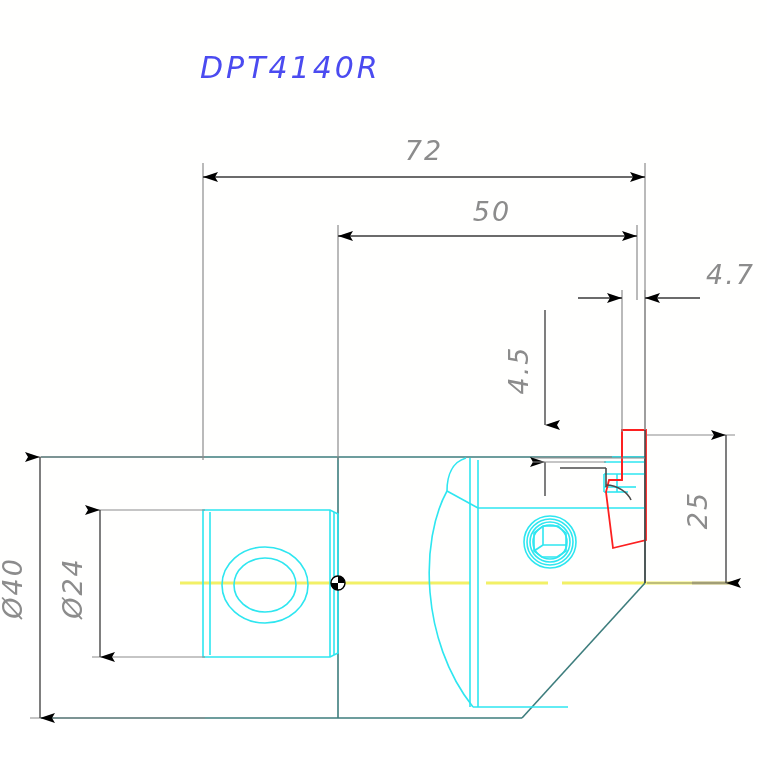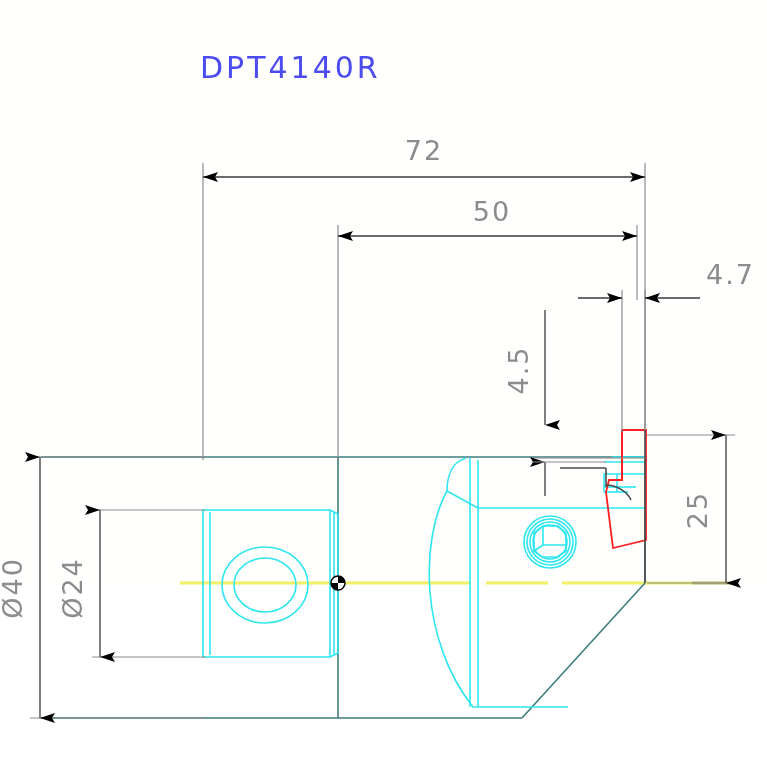--- a/index.html
+++ b/index.html
@@ -1,18 +1,18 @@
 <!DOCTYPE html>
 <html><head>
 <meta charset="utf-8">
 <style>
   html,body{margin:0;padding:0;background:#ffffff;}
   body{width:767px;height:767px;overflow:hidden;
        font-family:"DejaVu Sans",sans-serif;}
-  #stage{position:relative;width:767px;height:586px;background:#fffffe;}
+  #stage{position:relative;width:767px;height:586px;background:#fffffe;font-style:italic;}
   svg{display:block;}
   .dimtext{font-family:"DejaVu Sans",sans-serif;fill:#8c8c8c;font-size:27px;letter-spacing:2px;}
   .titletext{font-family:"DejaVu Sans",sans-serif;fill:#4b4bf0;font-size:30px;letter-spacing:3px;}
 </style>
 </head>
 <body>
 
 <div id="stage">
 <svg width="767" height="767" viewBox="0 0 767 767" xmlns="http://www.w3.org/2000/svg">
 

